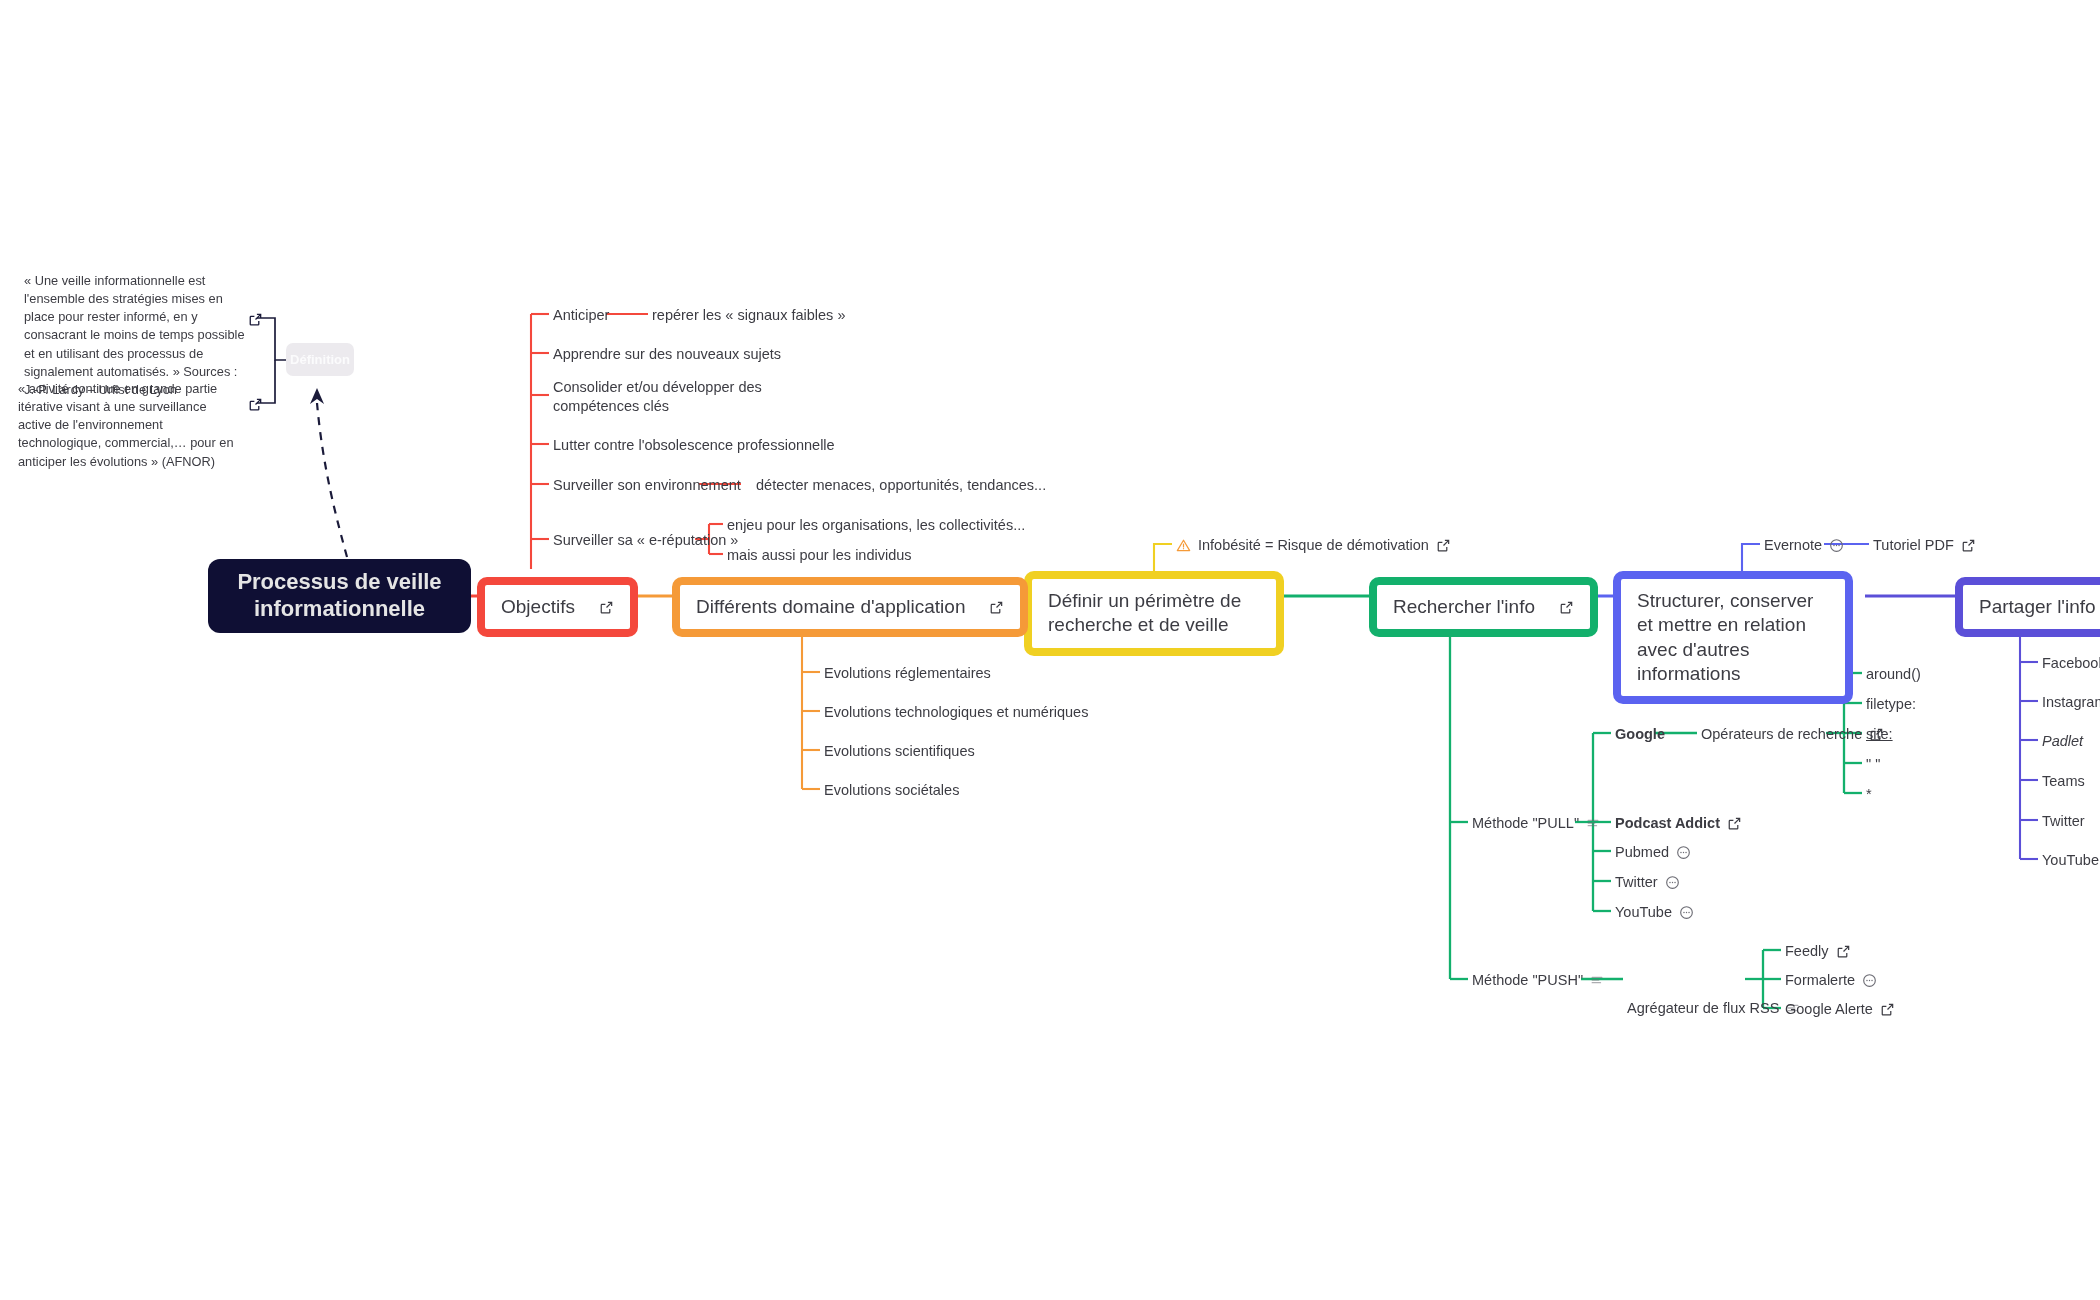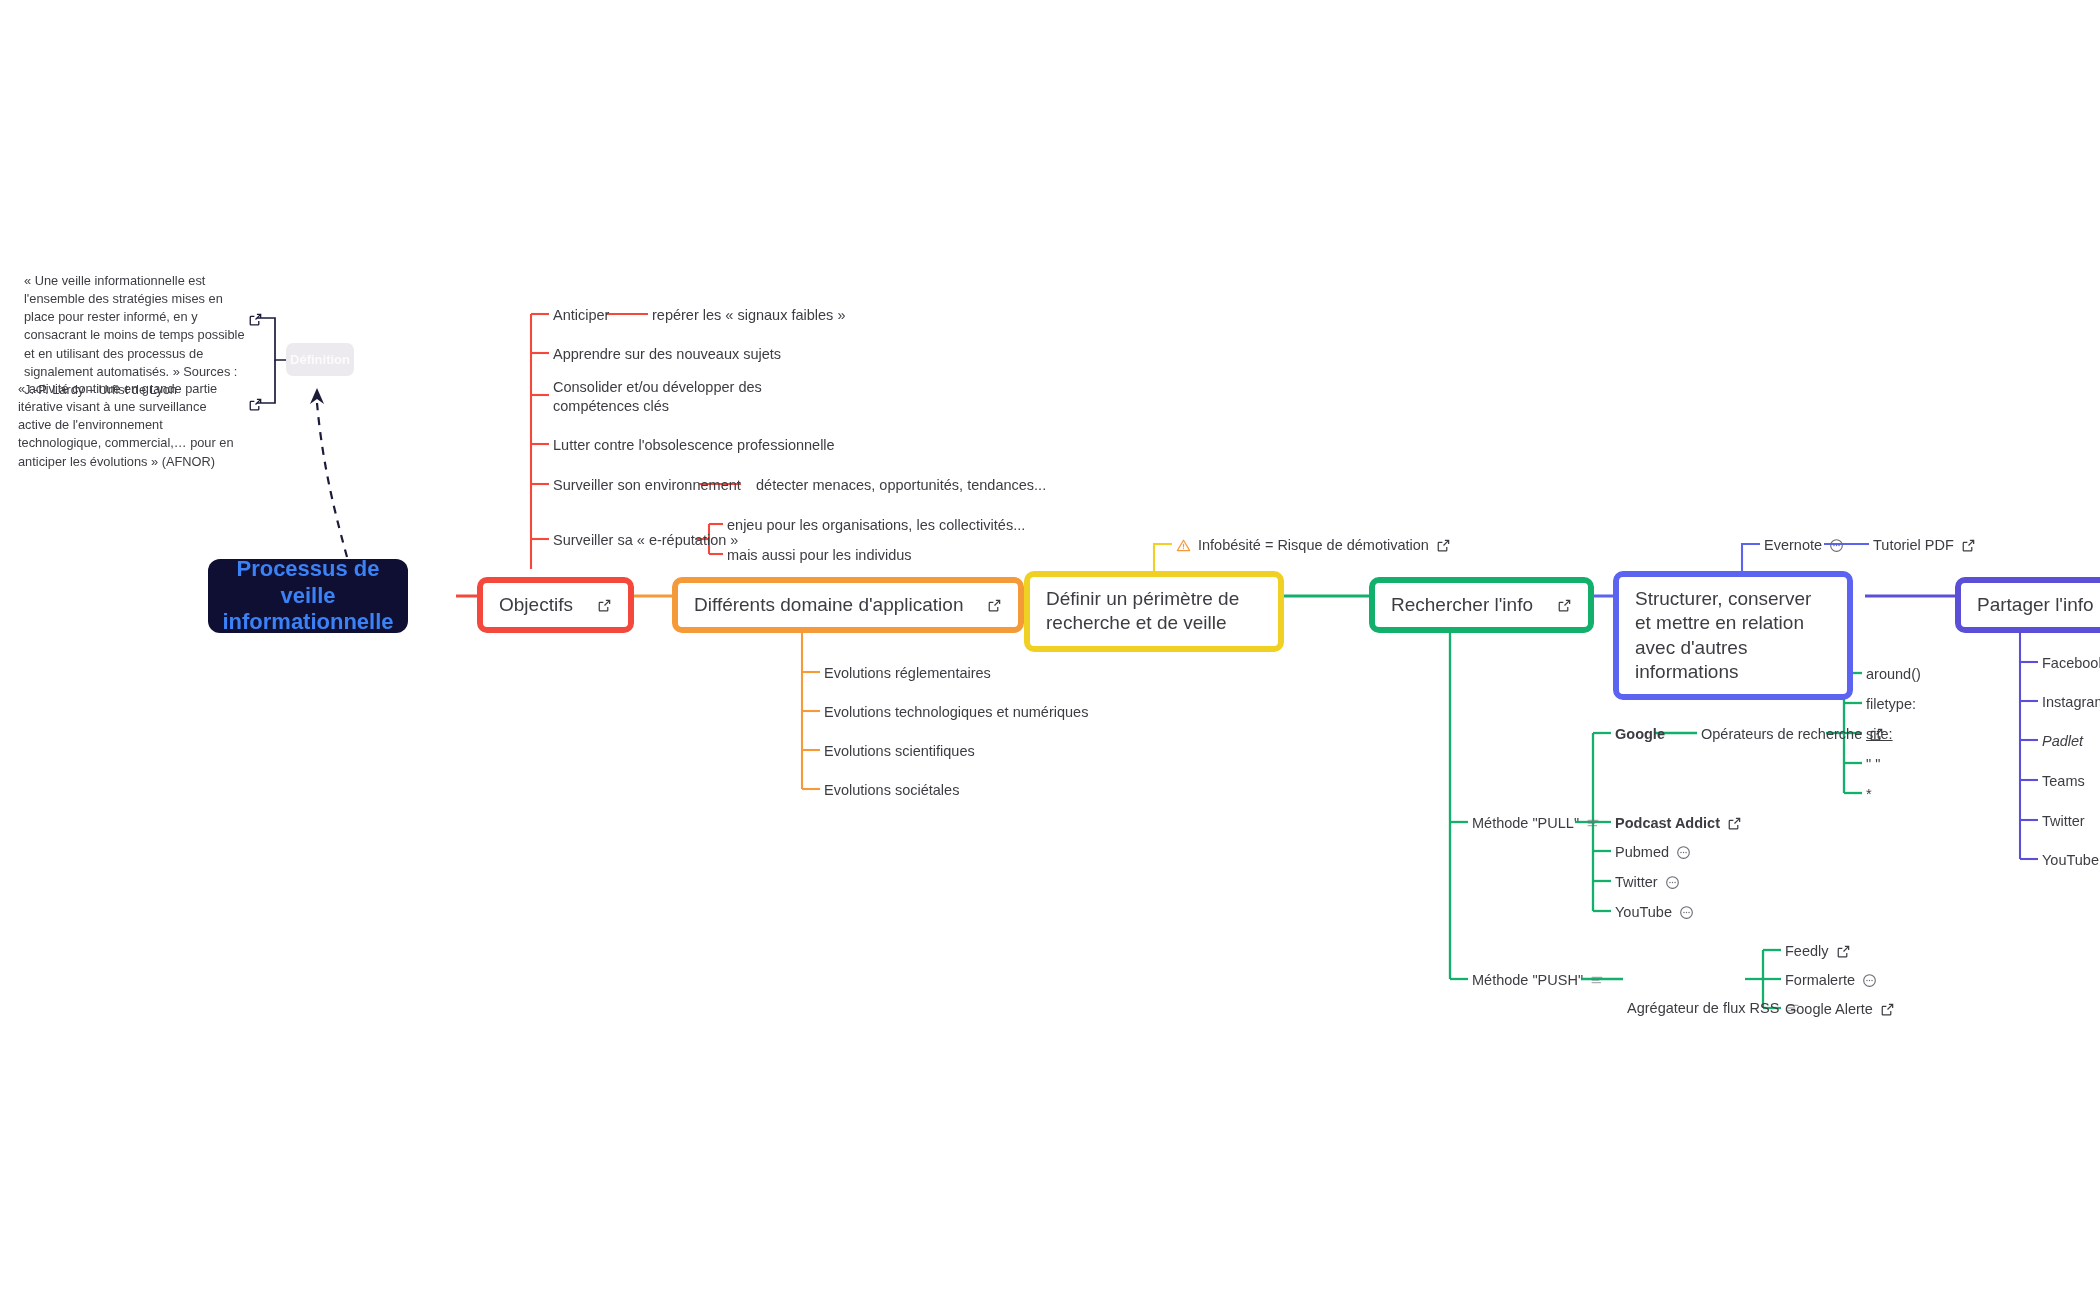--- a/index.html
+++ b/index.html
@@ -22,42 +22,42 @@
     width: 2100px; height: 1300px;
     pointer-events: none;
   }
   .node {
     position: absolute;
     display: flex;
     align-items: center;
     gap: 24px;
     background: #ffffff;
     border-radius: 10px;
-    border: 6px solid #d946ef;
+    border: 8px solid #d946ef;
     padding: 10px 16px;
     font-size: 19px;
     color: #3c3c43;
     line-height: 1.28;
     white-space: nowrap;
   }
   .node.wrap { white-space: normal; }
 
   
   #root-node {
     position: absolute;
     left: 208px; top: 559px;
-    width: 200px; height: 74px;
+    width: 263px; height: 74px;
     background: #0f0f34;
     border: none;
     border-radius: 12px;
     display: flex;
     align-items: center;
     justify-content: center;
     text-align: center;
-    color: #3b82f6;
+    color: #e5e5e5;
     font-size: 22px;
     font-weight: bold;
     line-height: 1.22;
     padding: 6px 14px;
   }
 
   
   #definition-node {
     position: absolute;
     left: 286px; top: 343px;

